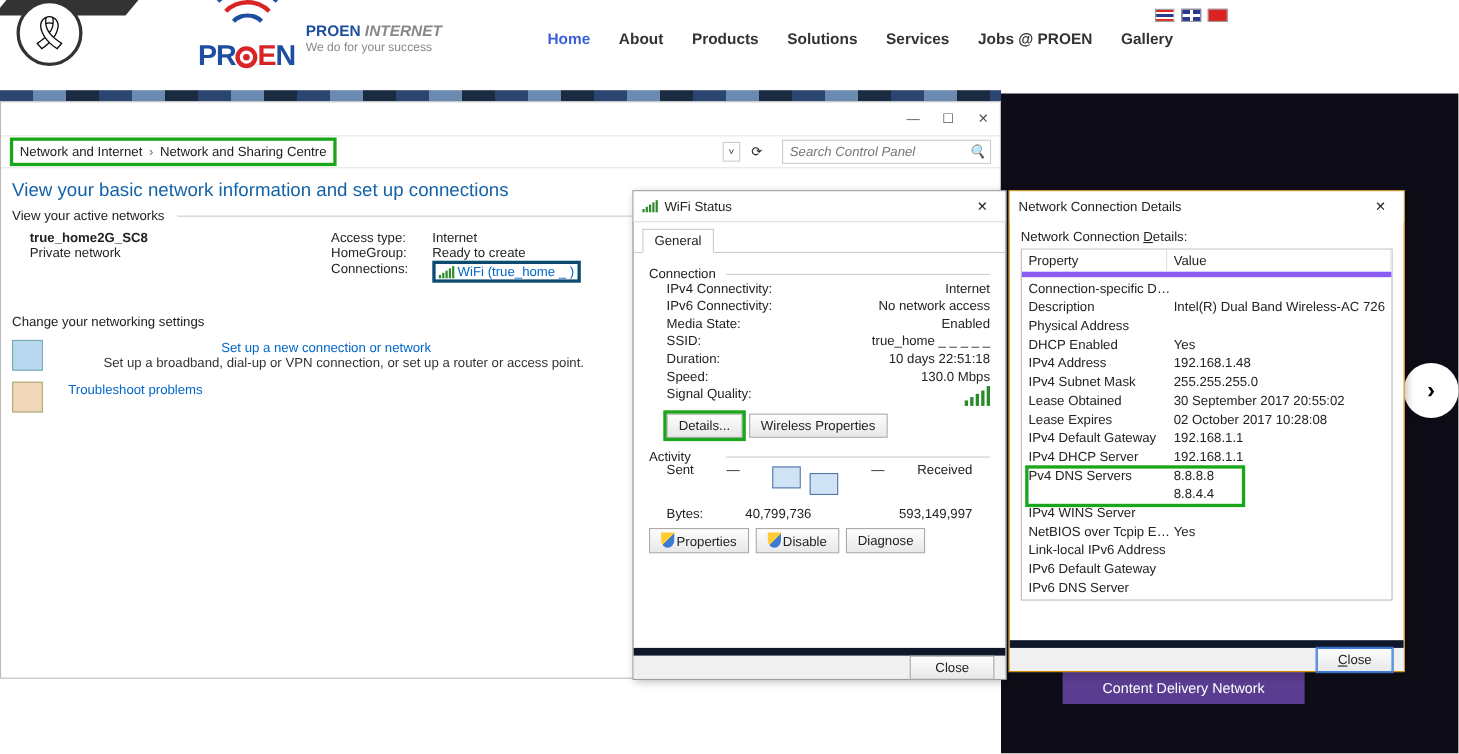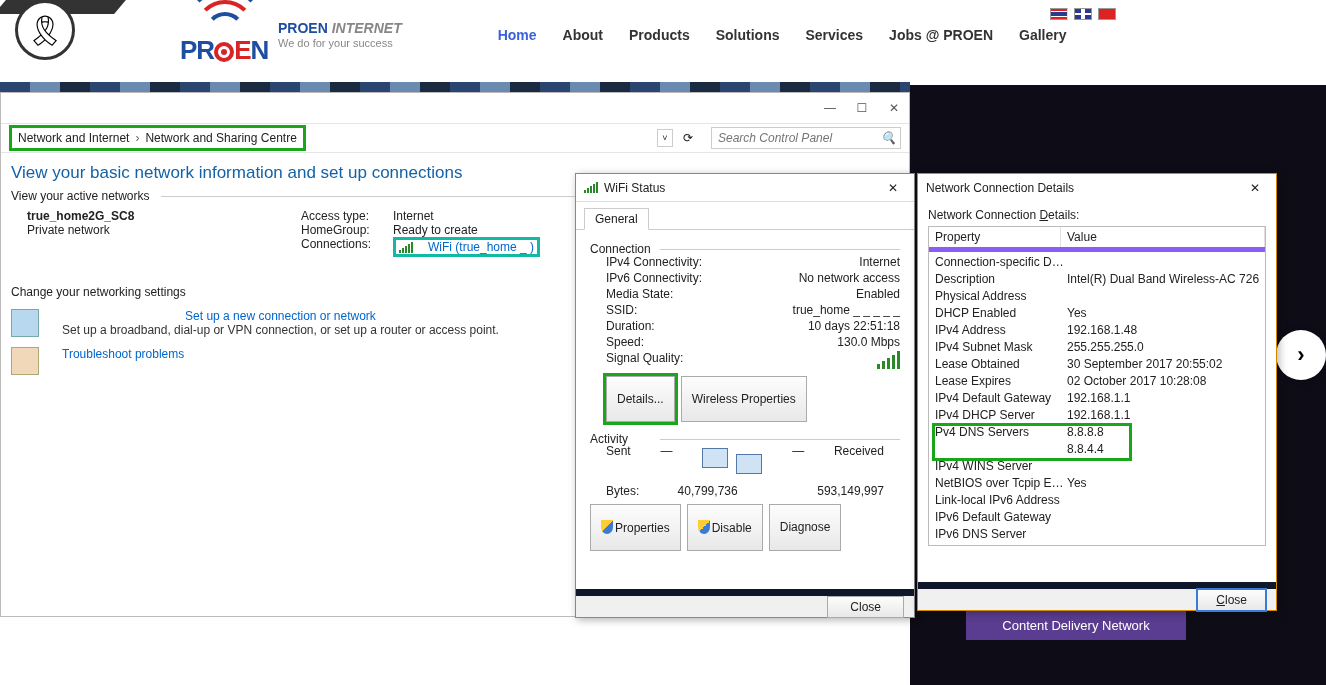--- a/index.html
+++ b/index.html
@@ -51,48 +51,48 @@
   .fieldset-title{font-size:12px;color:#222;position:relative;}
   .fs-line{border-top:1px solid #ccc;margin-top:-7px;margin-left:150px;}
   .netgrid{display:flex;margin-top:12px;}
   .netleft{width:290px;padding-left:16px;}
   .netname{font-weight:bold;}
   .netright{}
   .kv{display:flex;gap:6px;}
   .kv .k{width:86px;}
   .kv .v{color:#222;}
   .link{color:#0066cc;cursor:pointer;}
-  .conn-box{border:3px solid #14b8a6;padding:0 3px;display:inline-flex;align-items:center;gap:15px;}
+  .conn-box{border:3px solid #0c4a6e;padding:0 3px;display:inline-flex;align-items:center;gap:3px;}
   .sigbars{display:inline-flex;align-items:flex-end;gap:1px;height:11px;}
   .sigbars span{width:2px;background:#2a8a2a;}
   .sigbars span:nth-child(1){height:3px}.sigbars span:nth-child(2){height:5px}.sigbars span:nth-child(3){height:7px}.sigbars span:nth-child(4){height:9px}.sigbars span:nth-child(5){height:11px}
   .settings{margin-top:28px;}
   .srow{display:flex;gap:23px;margin-top:10px;text-align:center;}
   .sicon{width:28px;height:28px;background:#b8d8f0;border:1px solid #7aa;}
   .sicon2{width:28px;height:28px;background:#f0d8b8;border:1px solid #aa7;}
   .stext .stitle{color:#0066cc;cursor:pointer;}
-  .stext .sdesc{color:#333;}
+  .stext .sdesc{color:#333;margin-left:32px;}
 
   .dlg{position:absolute;background:#fff;border:1px solid #888;box-shadow:2px 2px 8px rgba(0,0,0,.3);font-size:12px;color:#222;}
   .dlg .tb{height:28px;display:flex;align-items:center;padding:0 8px;gap:6px;border-bottom:1px solid #ddd;background:#fff;}
   .dlg .tb .ttl{flex:1;}
   .dlg .tb .x{width:26px;height:18px;display:flex;align-items:center;justify-content:center;cursor:pointer;}
   .wifi{left:575px;top:173px;width:340px;height:445px;}
   .tabbar{display:flex;border-bottom:1px solid #ccc;padding:6px 8px 0;}
   .tab{border:1px solid #ccc;border-bottom:1px solid #fff;background:#fff;padding:3px 10px;margin-bottom:-1px;}
   .wifi-body{padding:8px 14px;}
   .grp{margin-top:4px;}
   .grp .gt{margin-bottom:2px;}
   .grp-line{border-top:1px solid #ccc;margin-top:-7px;margin-left:70px;margin-bottom:4px;}
   .row2{display:flex;justify-content:space-between;padding:1px 0 1px 16px;gap:20px;}
   .sigbig{display:inline-flex;align-items:flex-end;gap:2px;height:18px;}
   .sigbig span{width:3px;background:#2a8a2a;}
   .sigbig span:nth-child(1){height:5px}.sigbig span:nth-child(2){height:8px}.sigbig span:nth-child(3){height:11px}.sigbig span:nth-child(4){height:14px}.sigbig span:nth-child(5){height:18px}
   .btnrow{display:flex;gap:6px;margin:6px 0 2px 16px;}
-  .btn{border:1px solid #aaa;background:linear-gradient(#fdfdfd,#e8e8e8);padding:15px 10px;cursor:pointer;font-size:12px;}
+  .btn{border:1px solid #aaa;background:linear-gradient(#fdfdfd,#e8e8e8);padding:3px 10px;cursor:pointer;font-size:12px;}
   .btn.hl{outline:3px solid #1aa61a;}
   .activity{margin-top:10px;}
   .actrow{display:flex;align-items:flex-start;justify-content:space-between;padding:0 16px;margin:4px 0;}
   .monitors{width:60px;height:36px;position:relative;}
   .mon{width:26px;height:20px;border:1px solid #5577aa;background:#cfe3f5;position:absolute;}
   .mon.m1{left:0;top:4px}.mon.m2{right:0;top:10px}
   .shield{display:inline-block;width:12px;height:14px;background:linear-gradient(135deg,#ffcc33 50%,#3a7bd5 50%);border-radius:0 0 50% 50%;vertical-align:-2px;margin-right:2px;}
   .dlg-footer{position:absolute;bottom:0;left:0;right:0;height:28px;background:#f0f0f0;border-top:7px solid #0f172a;display:flex;align-items:center;justify-content:flex-end;padding:0 10px;}
 
   .ncd{left:917px;top:173px;width:360px;height:438px;border:1px solid #d28a00;}

